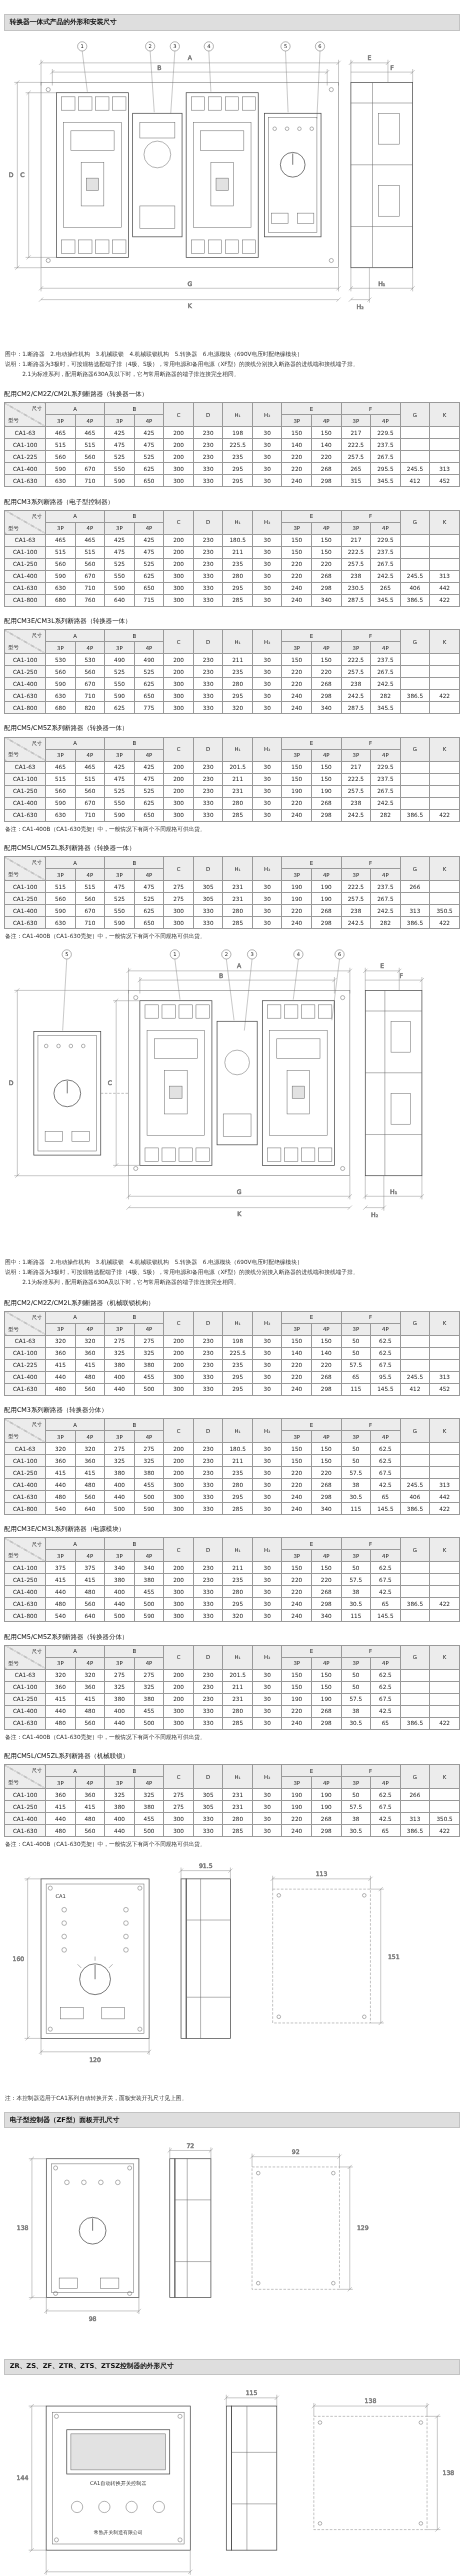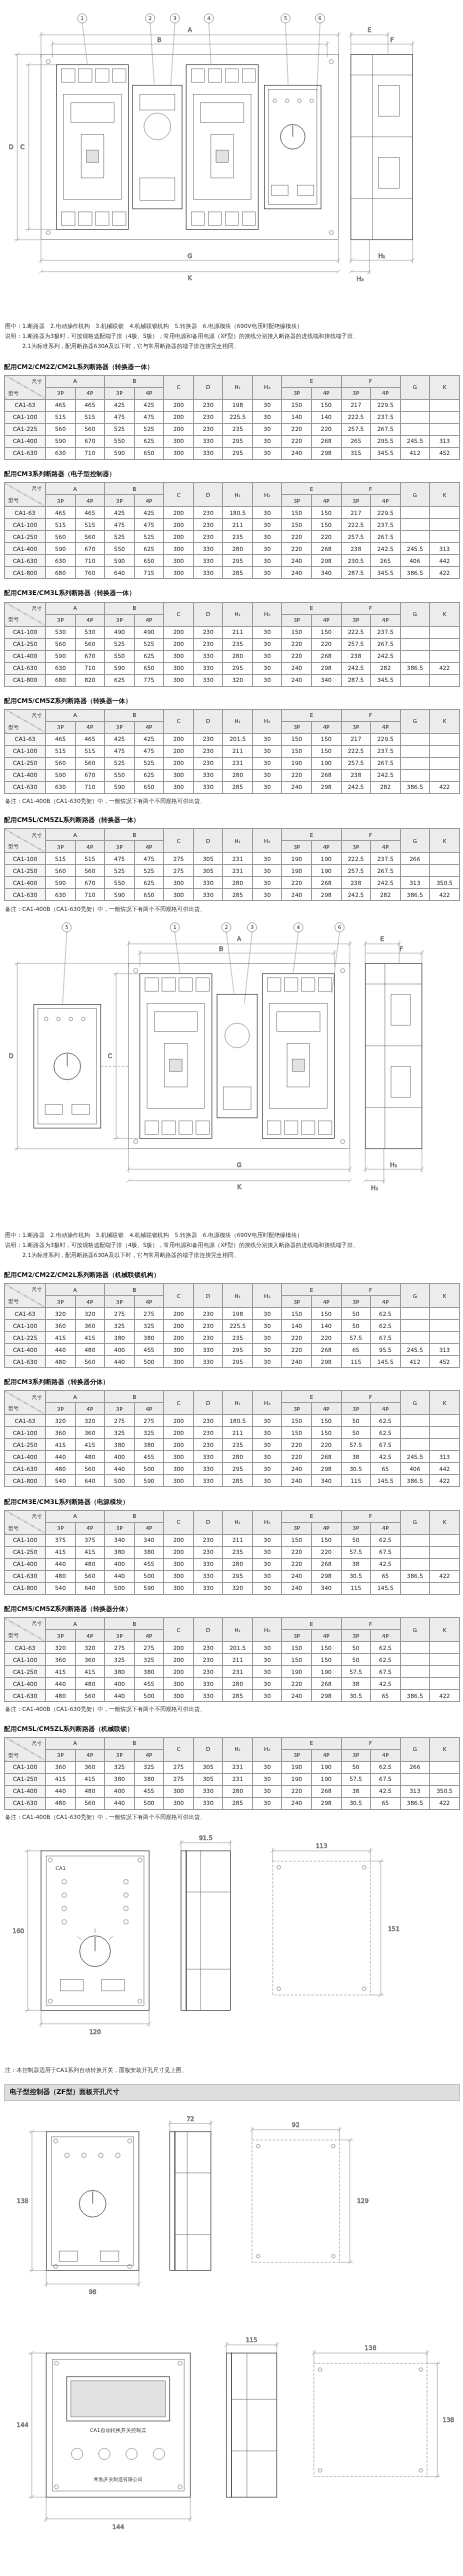--- a/index.html
+++ b/index.html
@@ -15,21 +15,21 @@
     background:#dedede;
     border:0.5px solid #c3c3c3;
     font-size:6.7px;
     font-weight:bold;
     color:#111;
     padding:2.6px 4.6px;
     margin:9.3px 0 5.2px;
   }
   .tbl-title {
     font-size:6.4px;
-    font-weight:bold;
+    font-weight:normal;
     color:#111;
     margin:10.3px 0 3.1px;
   }
   table.dim-table {
     width:100%;
     border-collapse:collapse;
     table-layout:fixed;
     font-size:5.7px;
   }
   .dim-table th, .dim-table td {
@@ -66,20 +66,21 @@
   .dimtxt { font-size:12px; fill:#222; }
   .callout { font-size:10px; fill:#222; }
   .ptxt { font-size:10px; fill:#333; }
   .ptxt-s { font-size:9.5px; fill:#333; }
 </style>
 </head>
 <body>
 
 <div class="page">
 
+  <div class="sec-heading">转换器一体式产品的外形和安装尺寸</div>
 
   <div class="fig">
     <svg viewBox="0 0 884 600" width="455" height="309">
       <defs>
         <g id="brkA">
           <rect x="0" y="0" width="140" height="320" class="ln2"></rect>
           <rect x="10" y="8" width="26" height="26" class="ln"></rect>
             <rect x="43" y="8" width="26" height="26" class="ln"></rect>
             <rect x="76" y="8" width="26" height="26" class="ln"></rect>
             <rect x="109" y="8" width="26" height="26" class="ln"></rect>
@@ -1857,20 +1858,21 @@
         <path d="M480 66 V40 M650 66 V40 M480 46 H650 M476 50 L484 42 M646 50 L654 42"></path>
         <text x="565" y="41" text-anchor="middle" class="dimtxt">92</text>
       </g>
       <g class="dim">
         <path d="M650 66 H676 M650 304 H676 M670 66 V304 M666 70 L674 62 M666 308 L674 300"></path>
         <text x="684" y="189" text-anchor="start" class="dimtxt">129</text>
       </g>
     </svg>
   </div>
 
+  <div class="sec-heading">ZR、ZS、ZF、ZTR、ZTS、ZTSZ控制器的外形尺寸</div>
   <div class="fig">
     <svg viewBox="0 0 884 500" width="455" height="258">
       <g>
         <rect x="80" y="50" width="280" height="280" class="ln2"></rect>
         <rect x="92" y="62" width="256" height="256" class="ln"></rect>
         <circle cx="100" cy="70" r="4" class="ln"></circle>
           <circle cx="340" cy="70" r="4" class="ln"></circle>
         <circle cx="100" cy="310" r="4" class="ln"></circle>
           <circle cx="340" cy="310" r="4" class="ln"></circle>
         <g>

